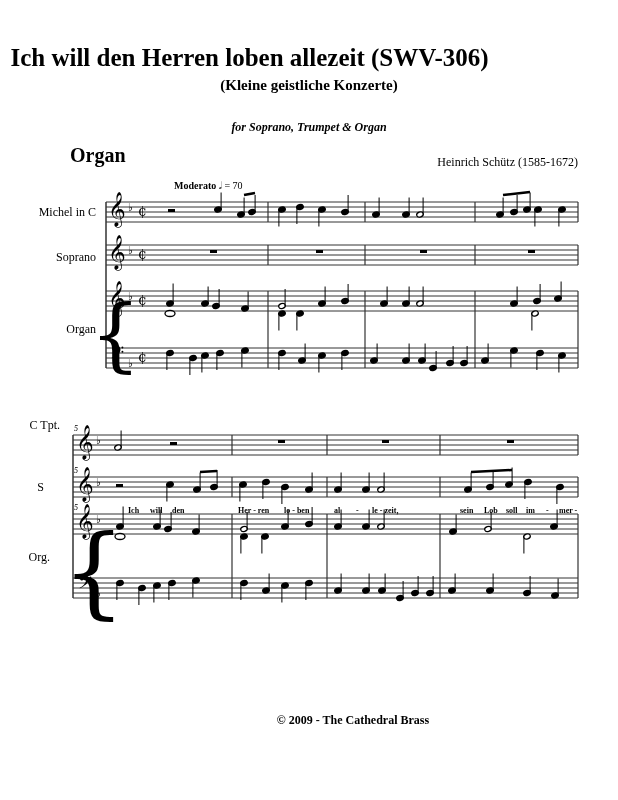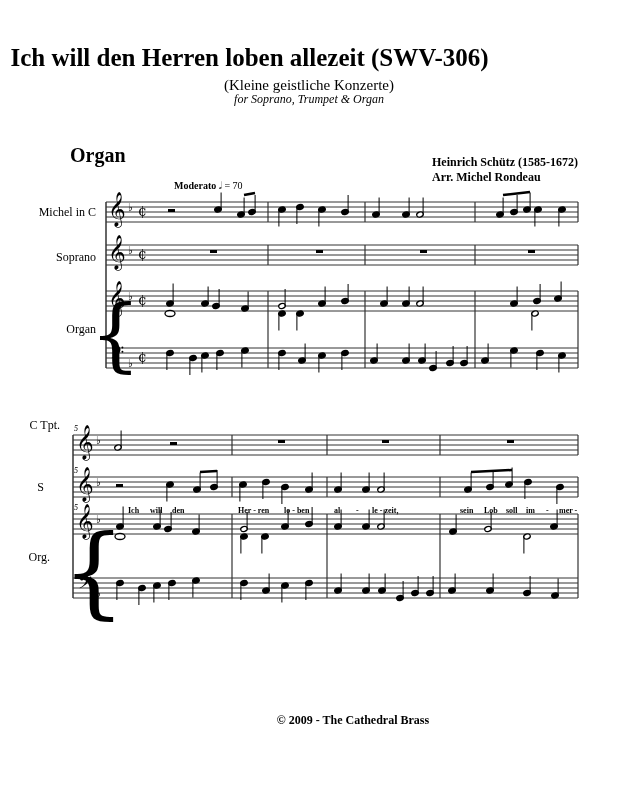--- a/index.html
+++ b/index.html
@@ -1,37 +1,36 @@
 <!DOCTYPE html>
 <html><head>
 <meta charset="utf-8">
 <style>
   html,body{margin:0;padding:0;background:#fff;}
   body{width:618px;height:800px;position:relative;overflow:hidden;font-family:"Liberation Serif",serif;color:#000;}
   .abs{position:absolute;}
   .title{left:0;width:499px;top:44px;text-align:center;font-weight:bold;font-size:25px;}
-  .subtitle{left:0;width:618px;top:77px;text-align:center;font-weight:normal;font-size:15px;}
-  .instr{left:0;width:618px;top:92px;text-align:center;font-weight:normal;font-style:italic;font-size:12px;}
+  .subtitle{left:0;width:618px;top:77px;text-align:center;font-weight:bold;font-size:15px;}
+  .instr{left:0;width:618px;top:120px;text-align:center;font-weight:bold;font-style:italic;font-size:12px;}
   .part{left:70px;top:144px;font-weight:bold;font-size:20px;}
-  .composer{right:40px;top:155px;font-weight:bold;font-size:12px;line-height:15px;margin-left:20px;}
+  .composer{right:40px;top:155px;text-align:right;font-weight:normal;font-size:12px;line-height:15px;margin-left:20px;}
   .tempo{left:146px;top:180px;font-weight:bold;font-size:10px;margin-left:28px;}
   .label{font-size:12px;text-align:right;}
   .footer{left:0;width:618px;top:713px;text-align:center;font-weight:bold;font-size:12px;padding-left:44px;}
   svg{position:absolute;left:0;top:0;}
 </style>
 </head>
 <body>
 
 <div class="abs title">Ich will den Herren loben allezeit (SWV-306)</div>
 <div class="abs subtitle">(Kleine geistliche Konzerte)</div>
 <div class="abs instr">for Soprano, Trumpet &amp; Organ</div>
 <div class="abs part">Organ</div>
 <div class="abs composer">
   <div>Heinrich Schütz (1585-1672)</div>
-  <div>Arr. Michel Rondeau</div>
 </div>
 <div class="abs tempo">
   <span>Moderato</span>
   <span style="font-weight:normal">𝅗𝅥 = 70</span>
 </div>
 
 <div class="abs label" style="left:0;width:96px;top:205px">Michel in C</div>
 <div class="abs label" style="left:0;width:96px;top:250px">Soprano</div>
 <div class="abs label" style="left:0;width:96px;top:322px">Organ</div>
 

